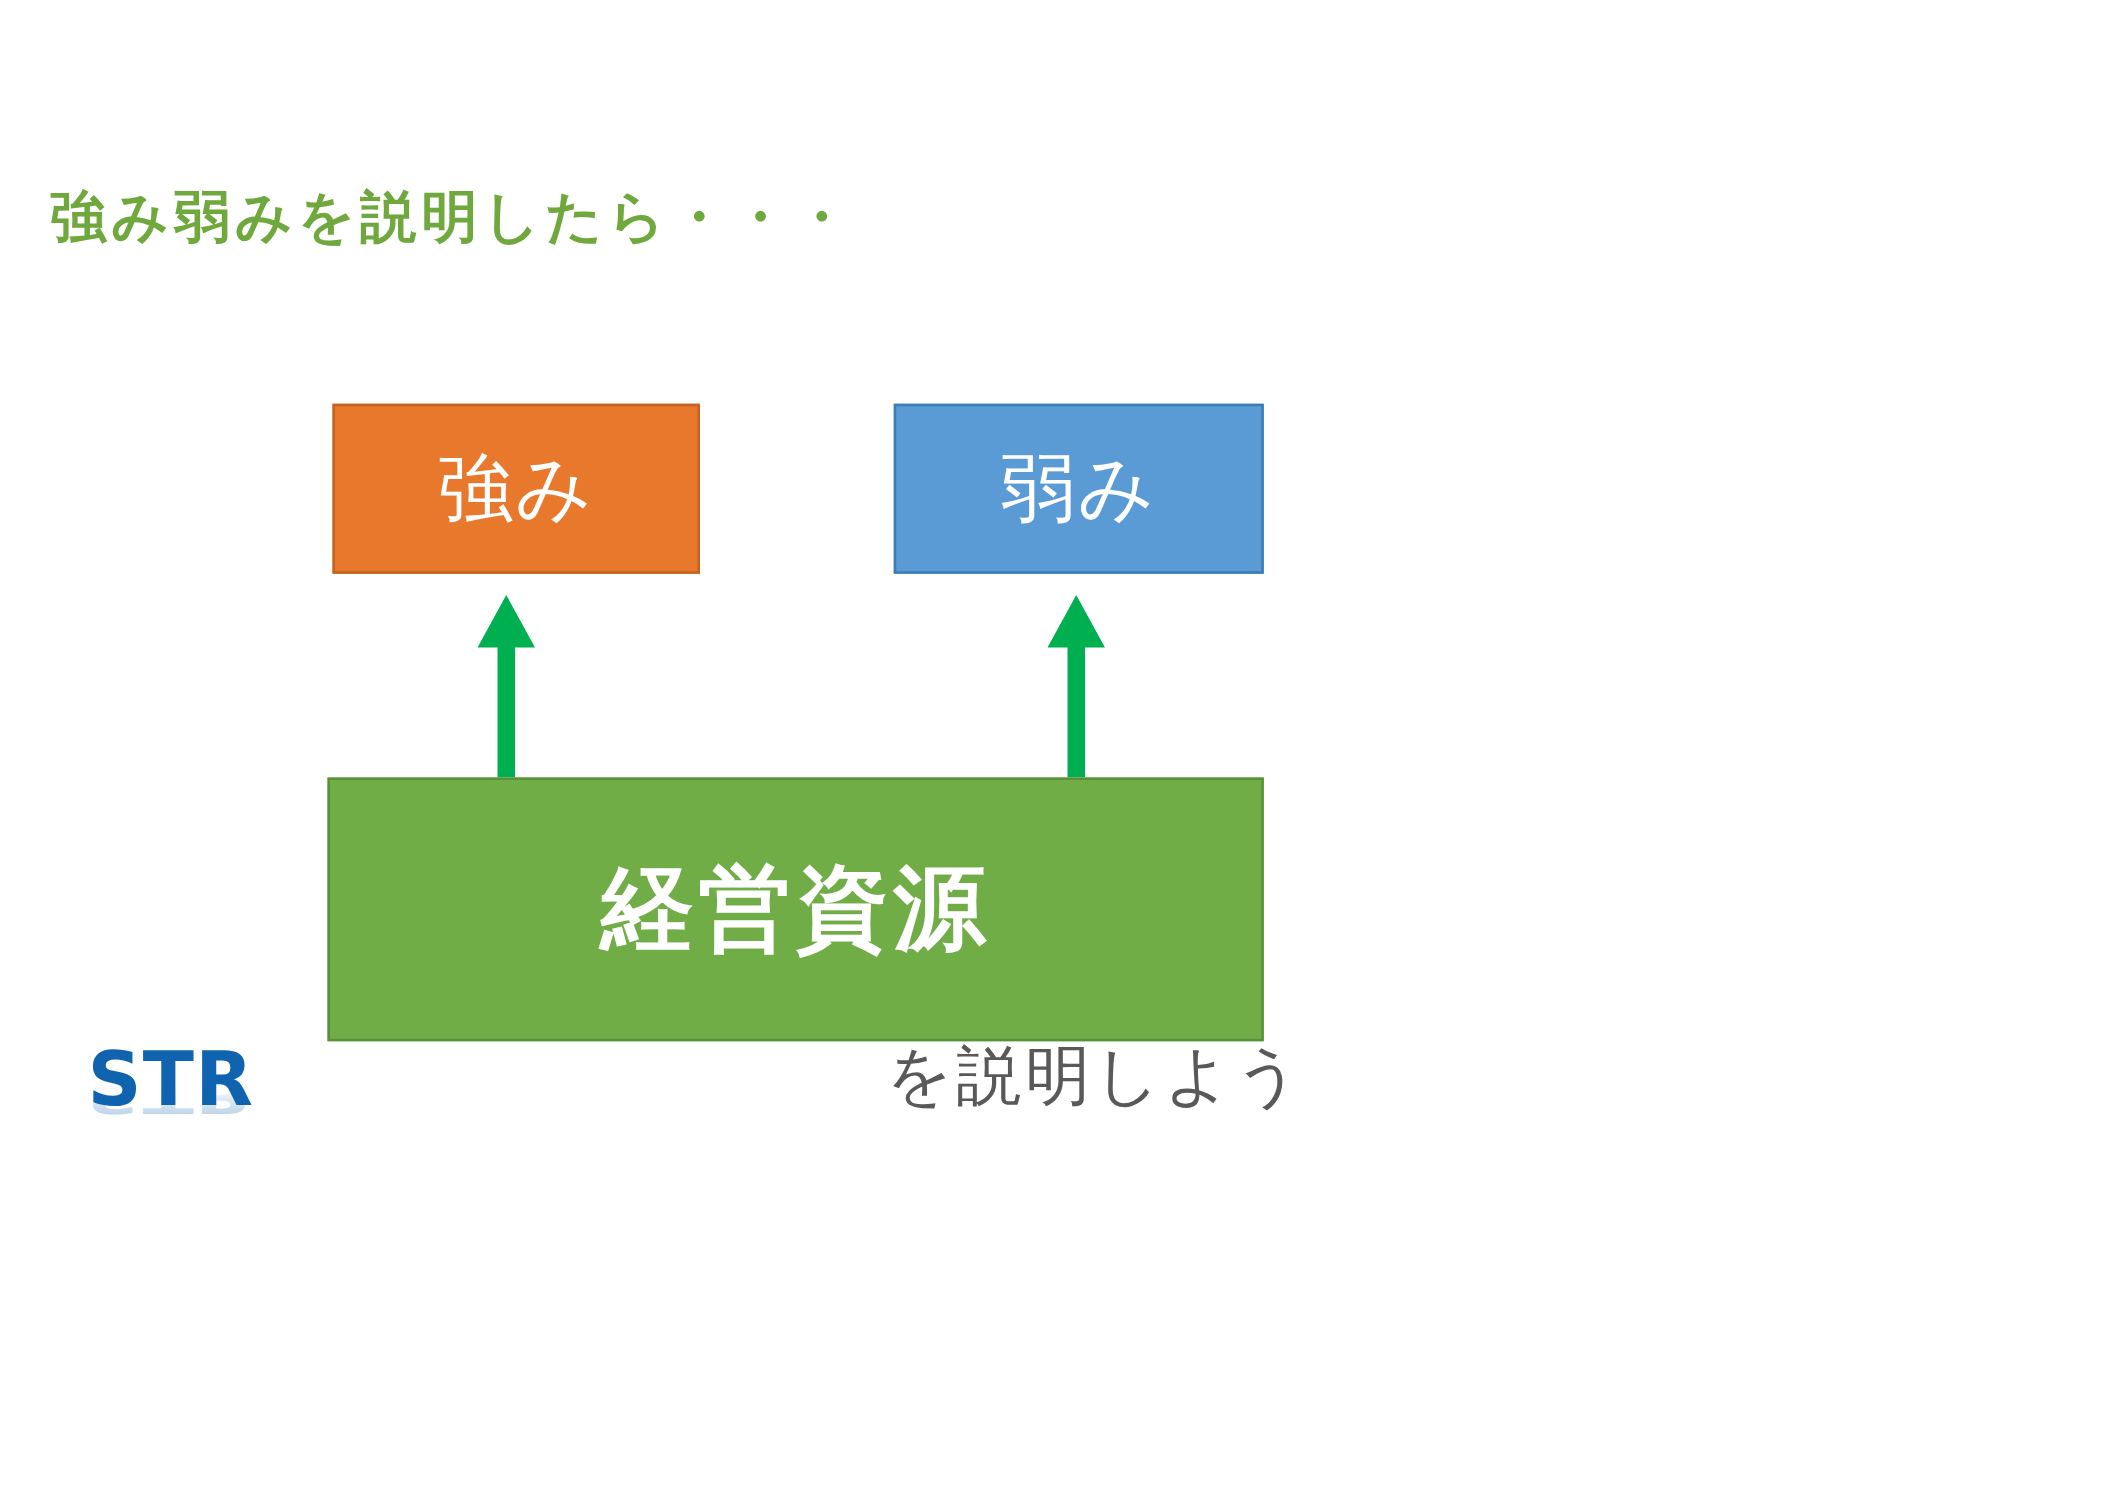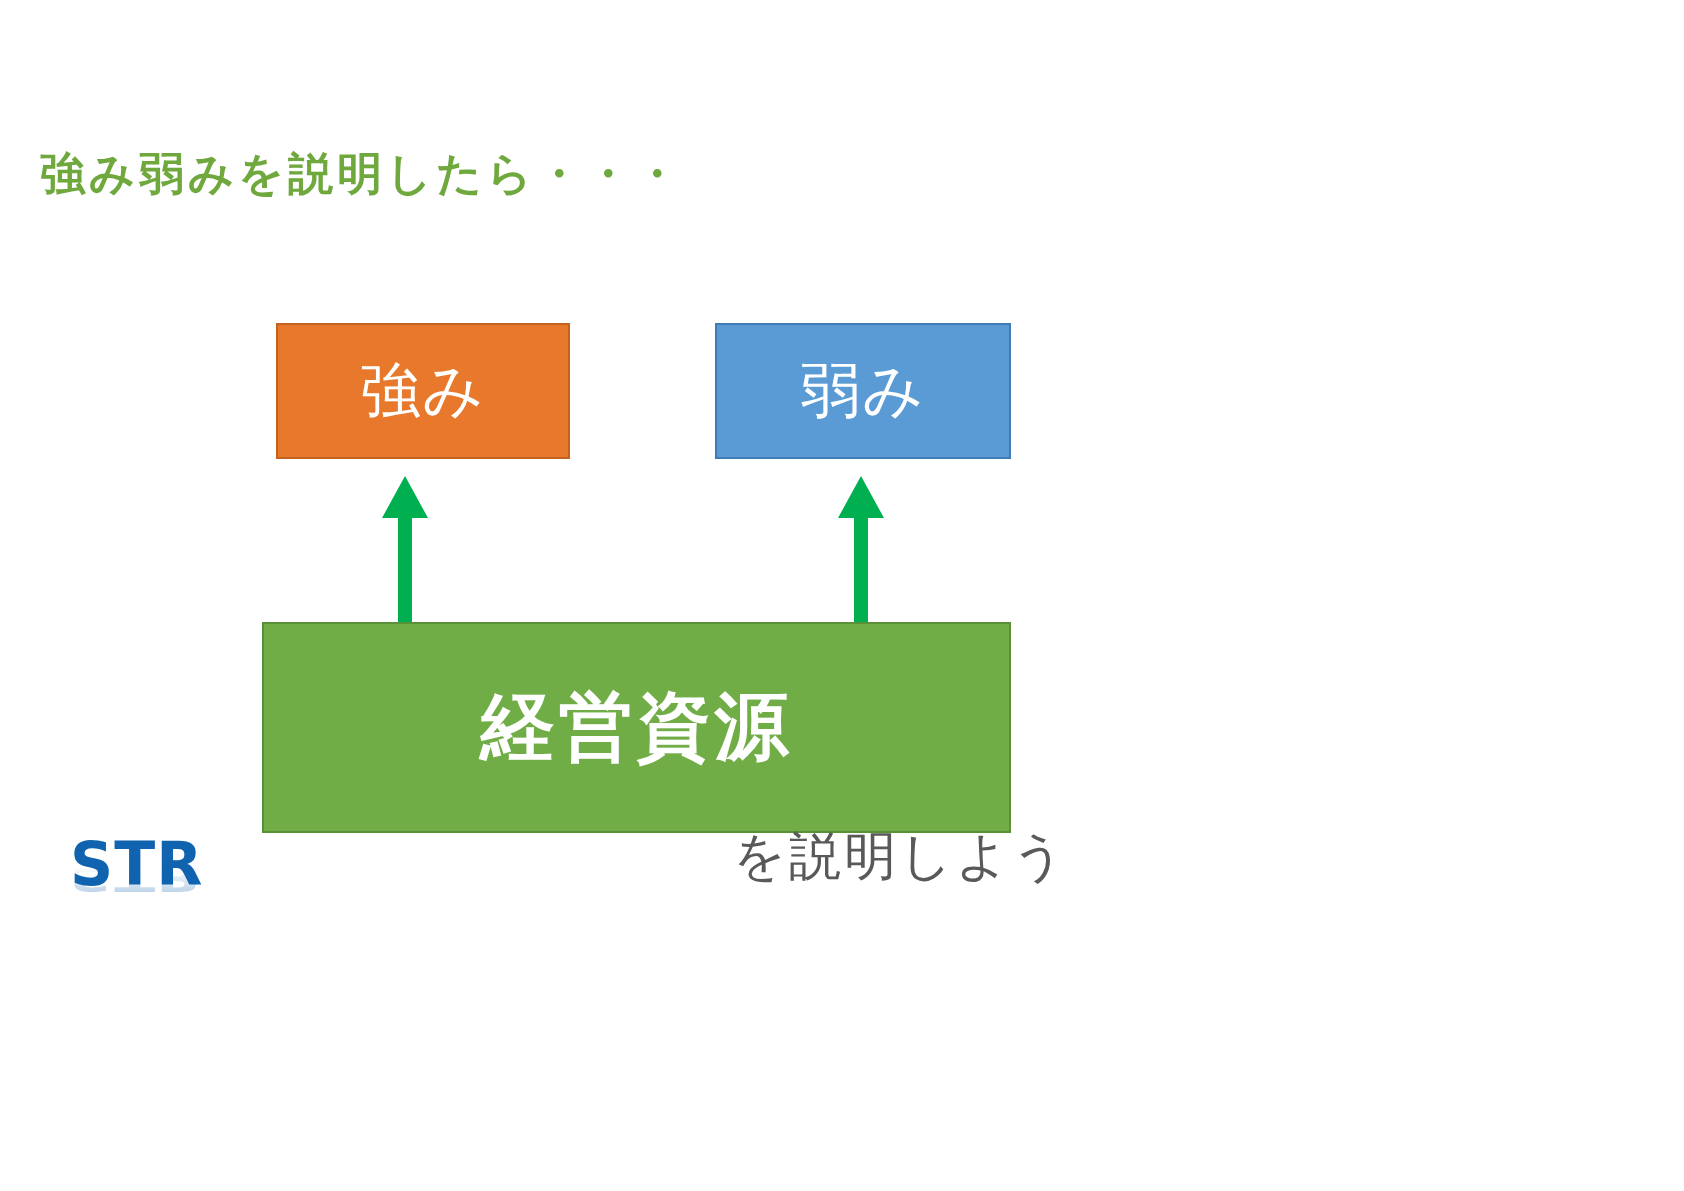--- a/index.html
+++ b/index.html
@@ -42,21 +42,21 @@
     position: absolute;
     box-sizing: border-box;
     display: flex;
     align-items: center;
     justify-content: center;
     color: #ffffff;
     white-space: nowrap;
   }
 
   #box-strength {
-    left: 276px;
+    left: 266px;
     top: 323px;
     width: 294px;
     height: 136px;
     background: #E8792C;
     border: 2px solid #C4621F;
     font-size: 60px;
     letter-spacing: 2px;
     font-weight: 400;
   }
 
@@ -89,28 +89,28 @@
     position: absolute;
     width: 46px;
     height: 146px;
   }
   #arrow-left  { left: 382px; top: 476px; }
   #arrow-right { left: 838px; top: 476px; }
 
   
   #caption {
     position: absolute;
-    left: 733px;
+    left: 709px;
     top: 825px;
     font-size: 52px;
     line-height: 72px;
     color: #595959;
     letter-spacing: 3px;
     white-space: nowrap;
-    font-family: Liberation Mono, monospace;
+    font-family: Liberation Sans, sans-serif;
   }
 
   
   #logo {
     position: absolute;
     left: 70px;
     top: 834px;
     width: 160px;
     height: 100px;
   }

